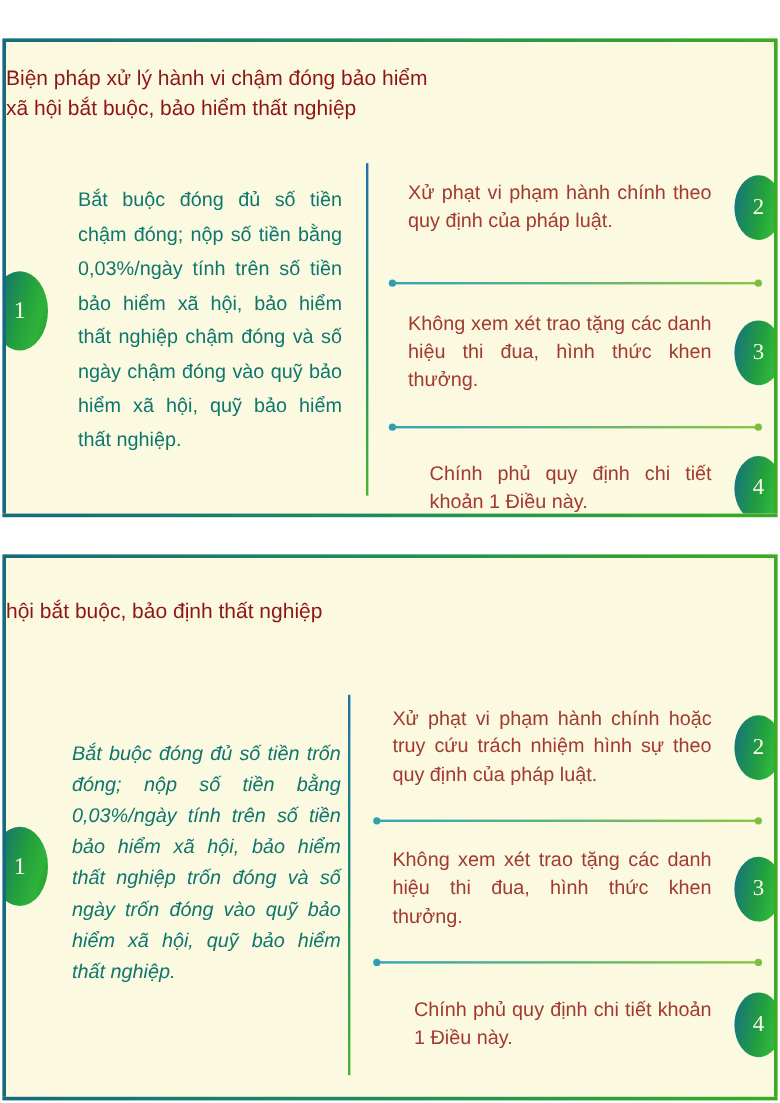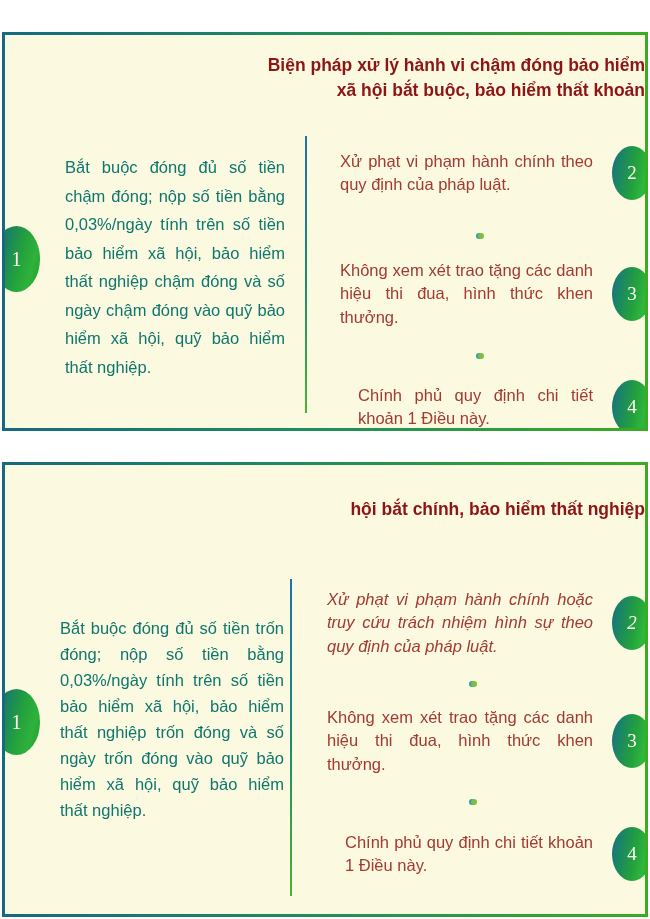--- a/index.html
+++ b/index.html
@@ -14,62 +14,62 @@
     position:absolute;left:2px;right:2px;
     background:#FBFAE1;
     border:3px solid;
     border-image:linear-gradient(90deg,#156A80 0%,#1F8A60 45%,#3BAB23 100%) 1;
     overflow:hidden;
   }
   .panel-a{top:32px;height:393px;}
   .panel-b{top:462px;height:449px;}
 
   .panel-title{
-    color:#8E1515;font-weight:bold;font-size:17.5px;line-height:1.45;
-    text-align:right;
+    color:#8E1515;font-weight:normal;font-size:17.5px;line-height:1.45;
+    text-align:left;
   }
   .panel-a .panel-title{margin-top:18px;}
   .panel-b .panel-title{margin-top:32px;}
   .panel-title span{display:block;}
 
   .left-circle{
     position:absolute;width:47px;height:66px;border-radius:50%;
     background:linear-gradient(105deg,#14687E 5%,#23A13C 55%,#2FB23B 78%,#1F9A2E 100%);
     color:#FFFCEF;display:flex;align-items:center;justify-content:center;
     font-family:"Liberation Serif",serif;font-size:20px;
   }
   .panel-a .left-circle{left:-12px;top:191px;}
   .panel-b .left-circle{left:-12px;top:224px;}
 
   .left-text{
     position:absolute;color:#0f766e;font-size:16.5px;text-align:justify;
   }
   .panel-a .left-text{left:60px;width:220px;top:118px;line-height:28.5px;}
-  .panel-b .left-text{left:55px;width:224px;top:150px;line-height:26px;}
+  .panel-b .left-text{left:55px;width:224px;top:150px;line-height:26px;font-style:italic;}
 
   .v-divider{
     position:absolute;width:2px;
     background:linear-gradient(180deg,#1F72AE 0%,#1D8A70 50%,#49B431 100%);
   }
   .panel-a .v-divider{left:300px;top:101px;height:277px;}
   .panel-b .v-divider{left:285px;top:114px;height:317px;}
 
   .right-col{
-    position:absolute;right:0;display:flex;flex-direction:column;align-items:center;
+    position:absolute;right:0;display:flex;flex-direction:column;
   }
   .panel-a .right-col{left:335px;top:92px;}
   .panel-b .right-col{left:322px;top:114px;}
 
   .r-item{
     position:relative;display:flex;align-items:center;padding-right:52px;
   }
   .panel-a .r-item-0{min-height:92px;}
   .panel-a .r-item-1{min-height:90px;}
   .panel-a .r-item-2{min-height:76px;}
-  .panel-b .r-item-0{min-height:88px;font-style:italic;}
+  .panel-b .r-item-0{min-height:88px;}
   .panel-b .r-item-1{min-height:88px;}
   .panel-b .r-item-2{min-height:78px;}
 
   .r-text{
     color:#A23A32;font-size:16.5px;line-height:23.5px;text-align:justify;width:100%;
   }
   .r-item-2 .r-text{padding-left:6px;margin-left:12px;}
 
   .num-circle{
     position:absolute;right:-7px;top:50%;transform:translateY(-50%);
@@ -90,21 +90,21 @@
   .sep-dot-right{right:-4px;background:#7DBE3C;}
 </style>
 </head>
 <body>
 
 <div id="screen">
 
   <section class="panel panel-a">
     <h2 class="panel-title">
       <span>Biện pháp xử lý hành vi chậm đóng bảo hiểm</span>
-      <span>xã hội bắt buộc, bảo hiểm thất khoản</span>
+      <span>xã hội bắt buộc, bảo hiểm thất nghiệp</span>
     </h2>
 
     <div class="left-circle">
       <span>1</span>
     </div>
     <div class="left-text">Bắt buộc đóng đủ số tiền chậm đóng; nộp số tiền bằng 0,03%/ngày tính trên số tiền bảo hiểm xã hội, bảo hiểm thất nghiệp chậm đóng và số ngày chậm đóng vào quỹ bảo hiểm xã hội, quỹ bảo hiểm thất nghiệp.</div>
 
     <div class="v-divider"></div>
 
     <div class="right-col">
@@ -132,21 +132,21 @@
         <div class="r-text">Chính phủ quy định chi tiết khoản 1 Điều này.</div>
         <div class="num-circle">
           <span>4</span>
         </div>
       </div>
     </div>
   </section>
 
   <section class="panel panel-b">
     <h2 class="panel-title">
-      <span>hội bắt chính, bảo hiểm thất nghiệp</span>
+      <span>hội bắt buộc, bảo định thất nghiệp</span>
     </h2>
 
     <div class="left-circle">
       <span>1</span>
     </div>
     <div class="left-text">Bắt buộc đóng đủ số tiền trốn đóng; nộp số tiền bằng 0,03%/ngày tính trên số tiền bảo hiểm xã hội, bảo hiểm thất nghiệp trốn đóng và số ngày trốn đóng vào quỹ bảo hiểm xã hội, quỹ bảo hiểm thất nghiệp.</div>
 
     <div class="v-divider"></div>
 
     <div class="right-col">

